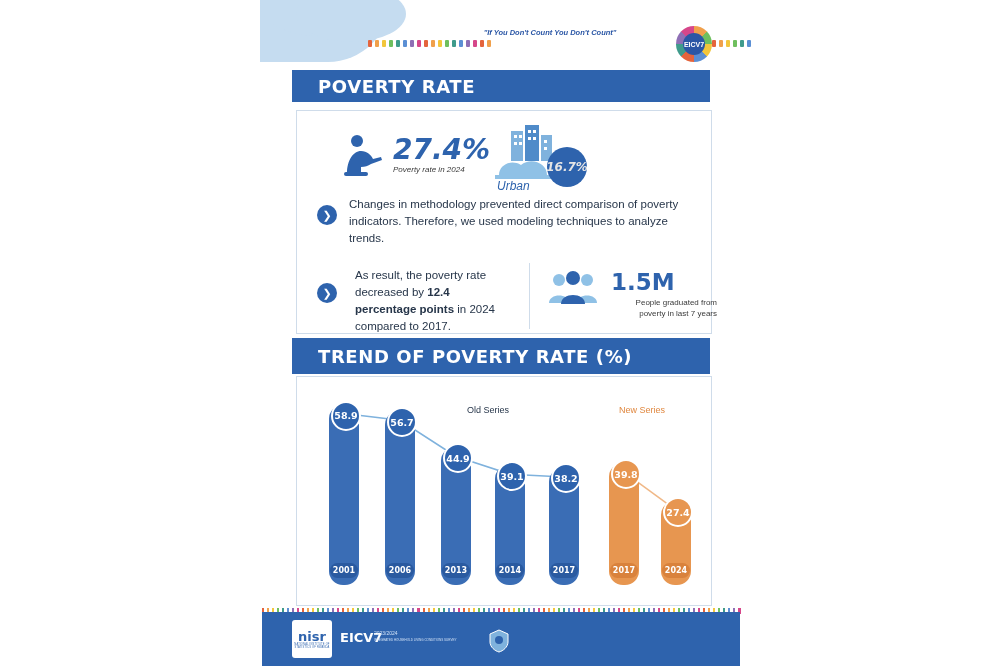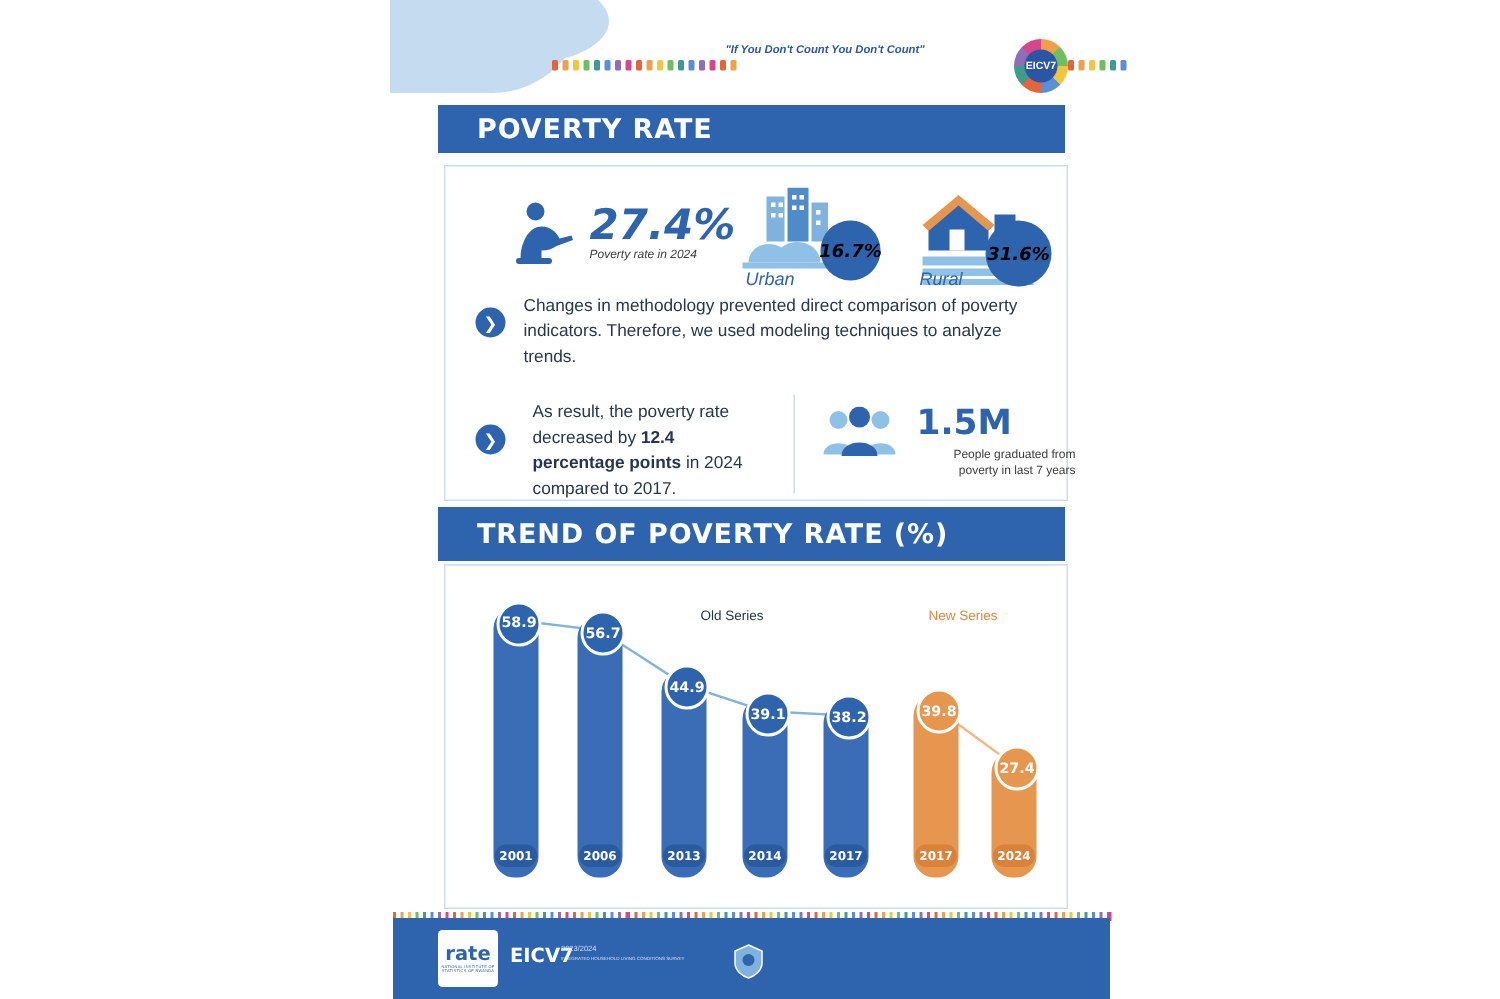--- a/index.html
+++ b/index.html
@@ -44,21 +44,21 @@
 
   
   .statrow{position:absolute;left:0;top:0;width:414px;height:78px;font-style:italic;}
   .kneel{position:absolute;left:44px;top:22px;width:48px;height:44px;}
   .pct-main{position:absolute;left:96px;top:22px;font-size:28px;font-weight:bold;color:#2e63ad;
      font-family:"DejaVu Sans", sans-serif;}
   .pct-sub{position:absolute;left:96px;top:54px;font-size:8px;color:#3a3a3a;}
 
   .urban-wrap{position:absolute;left:196px;top:14px;width:104px;height:74px;}
   .rural-wrap{position:absolute;left:312px;top:8px;width:104px;height:80px;}
-  .circle-badge{position:absolute;border-radius:50%;background:#2e63ad;color:#000000;
+  .circle-badge{position:absolute;border-radius:50%;background:#2e63ad;color:#e5e5e5;
      display:flex;align-items:center;justify-content:center;font-weight:bold;
      font-family:"DejaVu Sans", sans-serif;}
   .lbl-area{position:absolute;font-size:12px;color:#2e63ad;}
 
   
   .chev{position:absolute;width:20px;height:20px;border-radius:50%;background:#2e63ad;
         color:#fff;font-size:11px;display:flex;align-items:center;justify-content:center;}
   .ptext{position:absolute;font-size:11.5px;line-height:17px;color:#27364a;}
   .ptext b{color:#27364a;}
 
@@ -176,35 +176,20 @@
             <rect x="51" y="22" width="3" height="3" fill="#fff"></rect>
           <path d="M6 50 C6 40 18 34 28 40 C38 32 54 38 54 50 Z" fill="#8fc1e6"></path>
           <path d="M2 50 h60 v4 h-60 z" fill="#8fc1e6"></path>
         </svg>
         <div class="circle-badge" style="left:54px;top:22px;width:40px;height:40px;font-size:12px;">
           <span>16.7%</span>
         </div>
         <div class="lbl-area" style="left:4px;top:54px;">Urban</div>
       </div>
 
-      <div class="rural-wrap">
-        <svg viewBox="0 0 104 80" style="position:absolute;left:0;top:0;width:104px;height:80px;">
-          <path d="M10 30 L30 14 L50 30 L50 48 L10 48 Z" fill="#2e63ad"></path>
-          <path d="M6 31 L30 11 L54 31 L50 35 L30 18 L10 35 Z" fill="#e79650"></path>
-          <rect x="24" y="34" width="10" height="14" fill="#fff"></rect>
-          <rect x="54" y="24" width="14" height="24" fill="#2e63ad"></rect>
-          <path d="M6 52 h74 v6 h-74 z" fill="#8fc1e6"></path>
-          <path d="M6 60 h74 v5 h-74 z" fill="#8fc1e6"></path>
-          <path d="M6 67 h74 v4 h-74 z" fill="#8fc1e6"></path>
-        </svg>
-        <div class="circle-badge" style="left:48px;top:28px;width:44px;height:44px;font-size:12px;">
-          <span>31.6%</span>
-        </div>
-        <div class="lbl-area" style="left:4px;top:60px;">Rural</div>
-      </div>
     </div>
 
     <div class="chev" style="left:20px;top:94px;">❯</div>
     <div class="ptext" style="left:52px;top:85px;width:348px;">Changes in methodology prevented direct comparison of poverty indicators. Therefore, we used modeling techniques to analyze trends.</div>
 
     <div class="chev" style="left:20px;top:172px;">❯</div>
     <div class="ptext" style="left:58px;top:156px;width:154px;">
       <span>As result, the poverty rate decreased by </span><b>12.4 percentage points</b><span> in 2024 compared to 2017.</span>
     </div>
 
@@ -351,21 +336,21 @@
       <span style="background: rgb(240, 160, 75);"></span>
       <span style="background: rgb(242, 198, 60);"></span>
       <span style="background: rgb(111, 191, 94);"></span>
       <span style="background: rgb(63, 155, 140);"></span>
       <span style="background: rgb(91, 143, 212);"></span>
       <span style="background: rgb(142, 111, 181);"></span>
       <span style="background: rgb(214, 71, 138);"></span>
     </div>
   <div class="footer"></div>
   <div class="nisr">
-    <div class="n1">rate</div>
+    <div class="n1">nisr</div>
     <div class="n2" style="font-size:2.6px;text-align:center;width:38px;">NATIONAL INSTITUTE OF STATISTICS OF RWANDA</div>
   </div>
   <div class="eicv7foot">EICV7</div>
   <div class="eicv7sub" style="left:374px;top:630px;">
     <span>2023/2024</span><br>
     <span style="font-size:3px;">INTEGRATED HOUSEHOLD LIVING CONDITIONS SURVEY</span>
   </div>
   <svg class="seal" viewBox="0 0 22 24">
     <path d="M11 1 L20 5 V13 C20 18 15 22 11 23 C7 22 2 18 2 13 V5 Z" fill="#7fb2dd" stroke="#fff" stroke-width="1"></path>
     <circle cx="11" cy="11" r="4" fill="#2e63ad"></circle>

